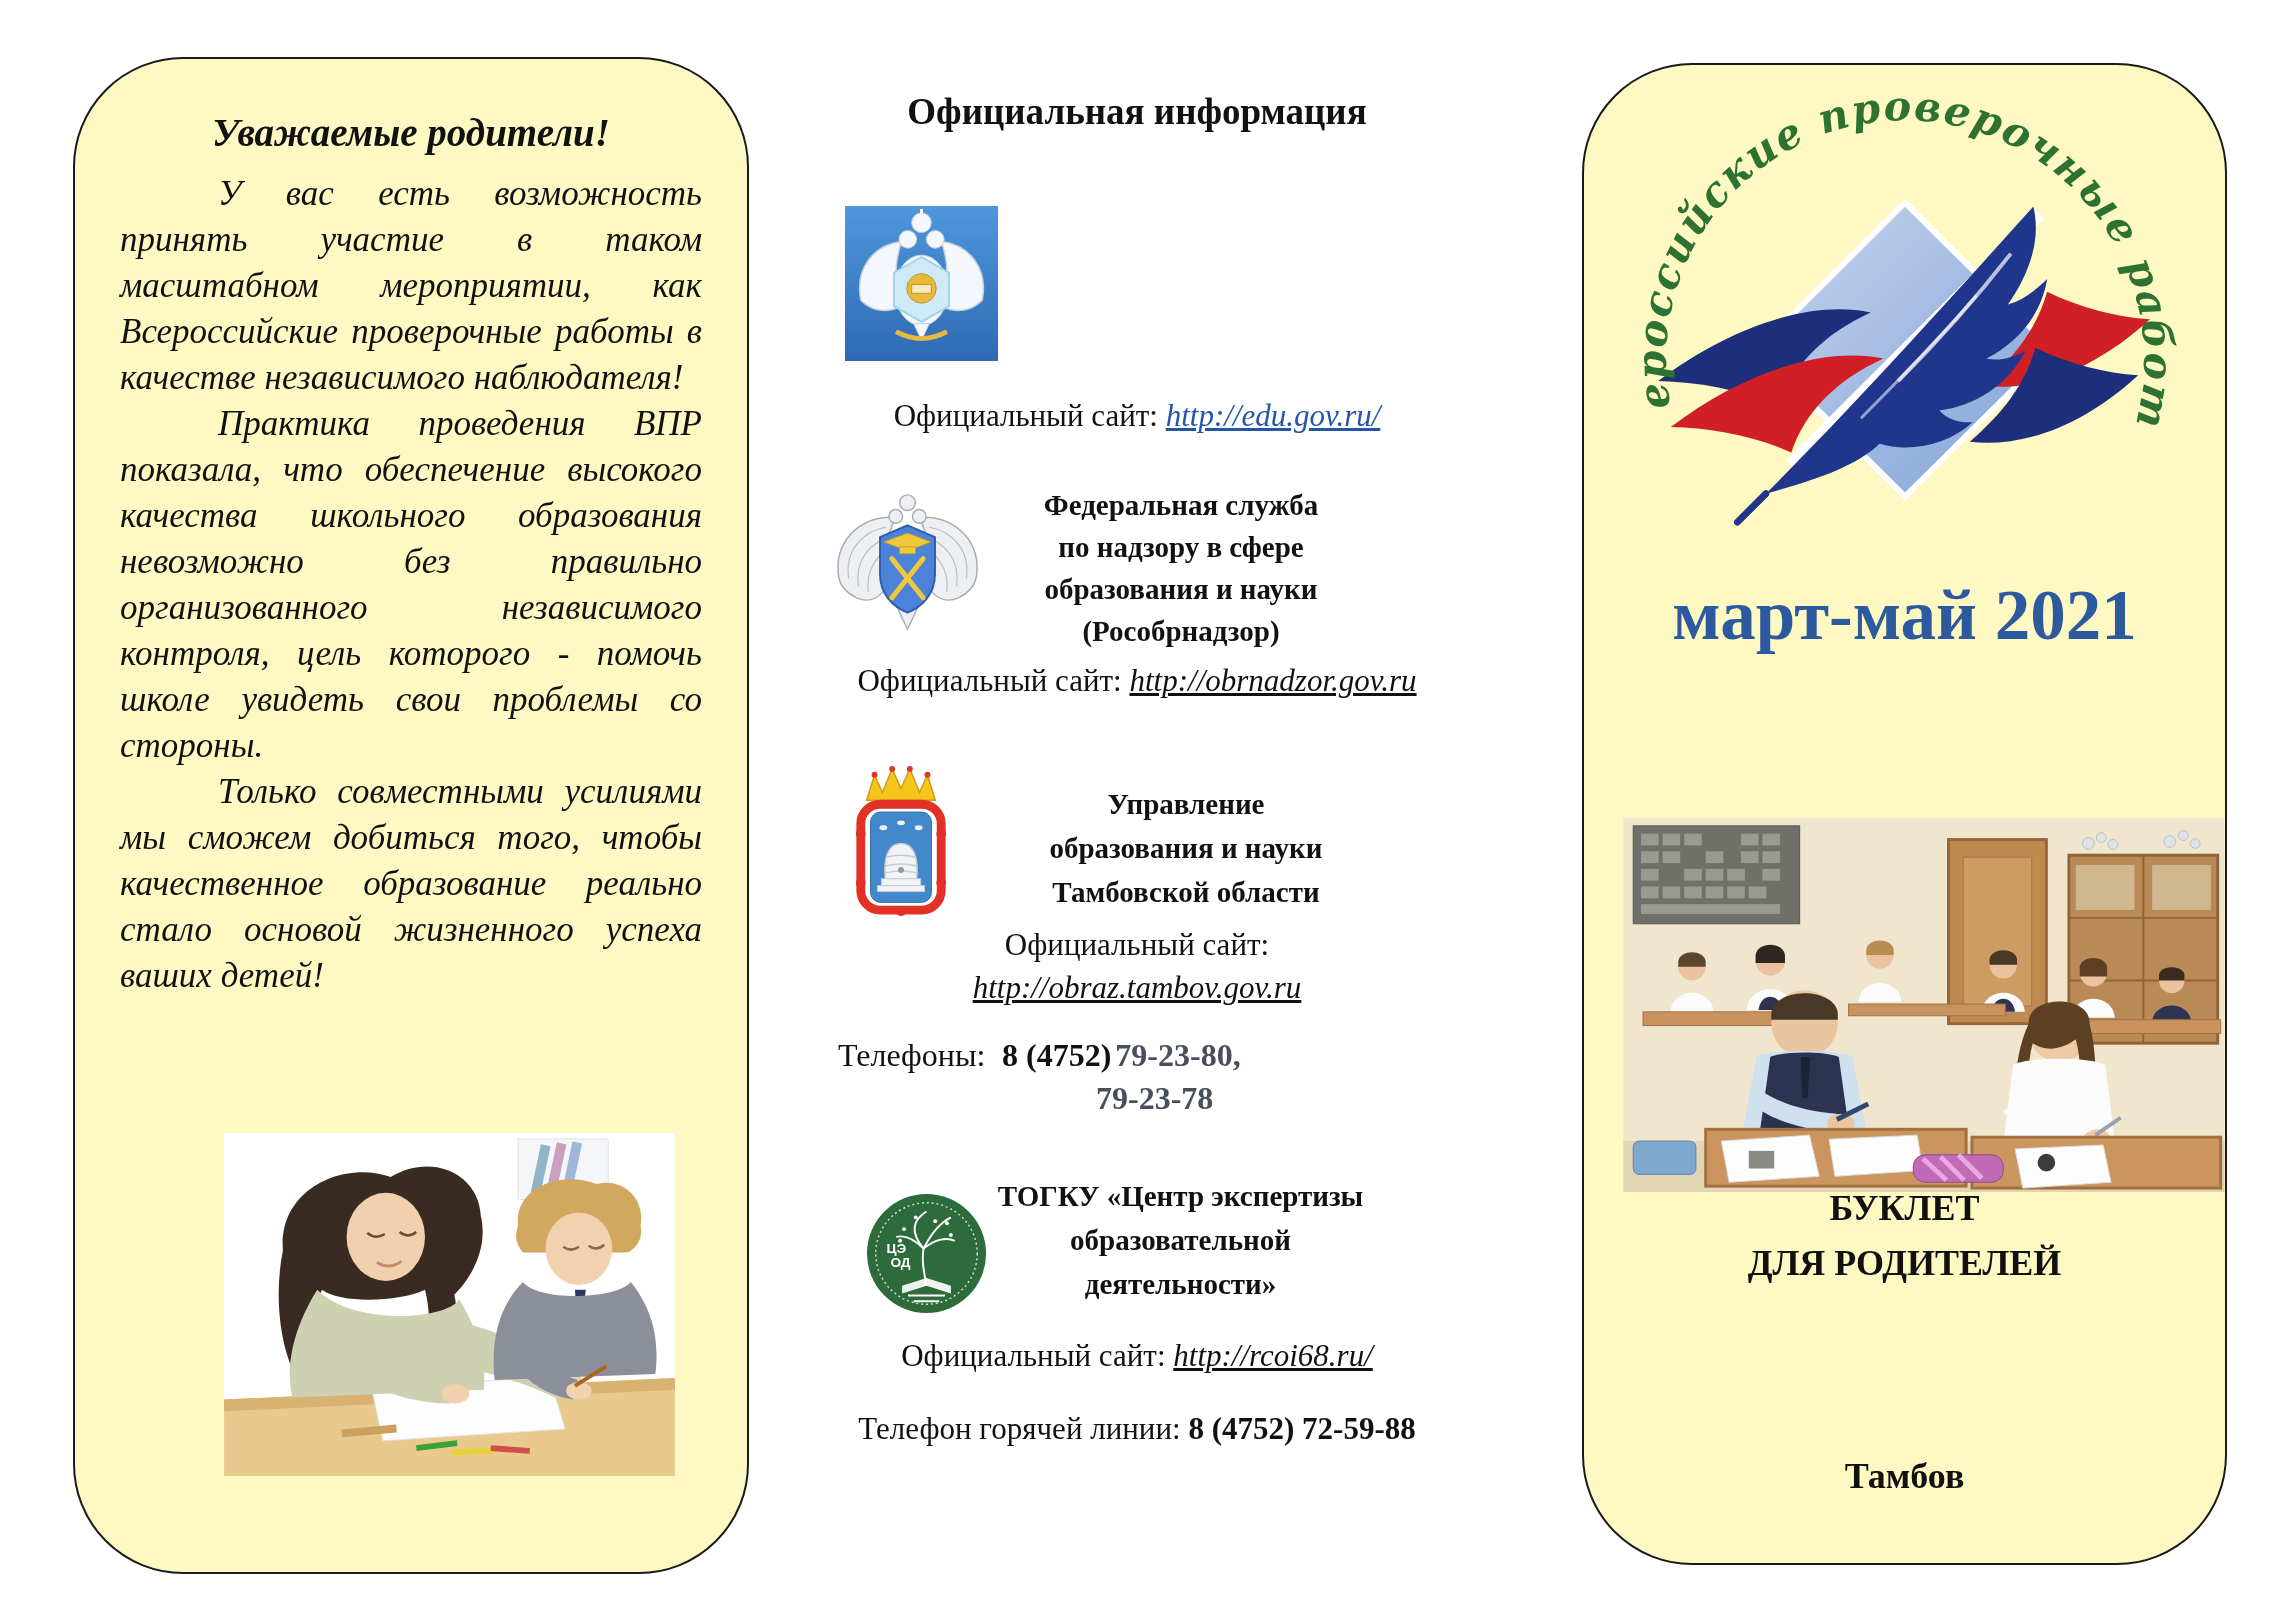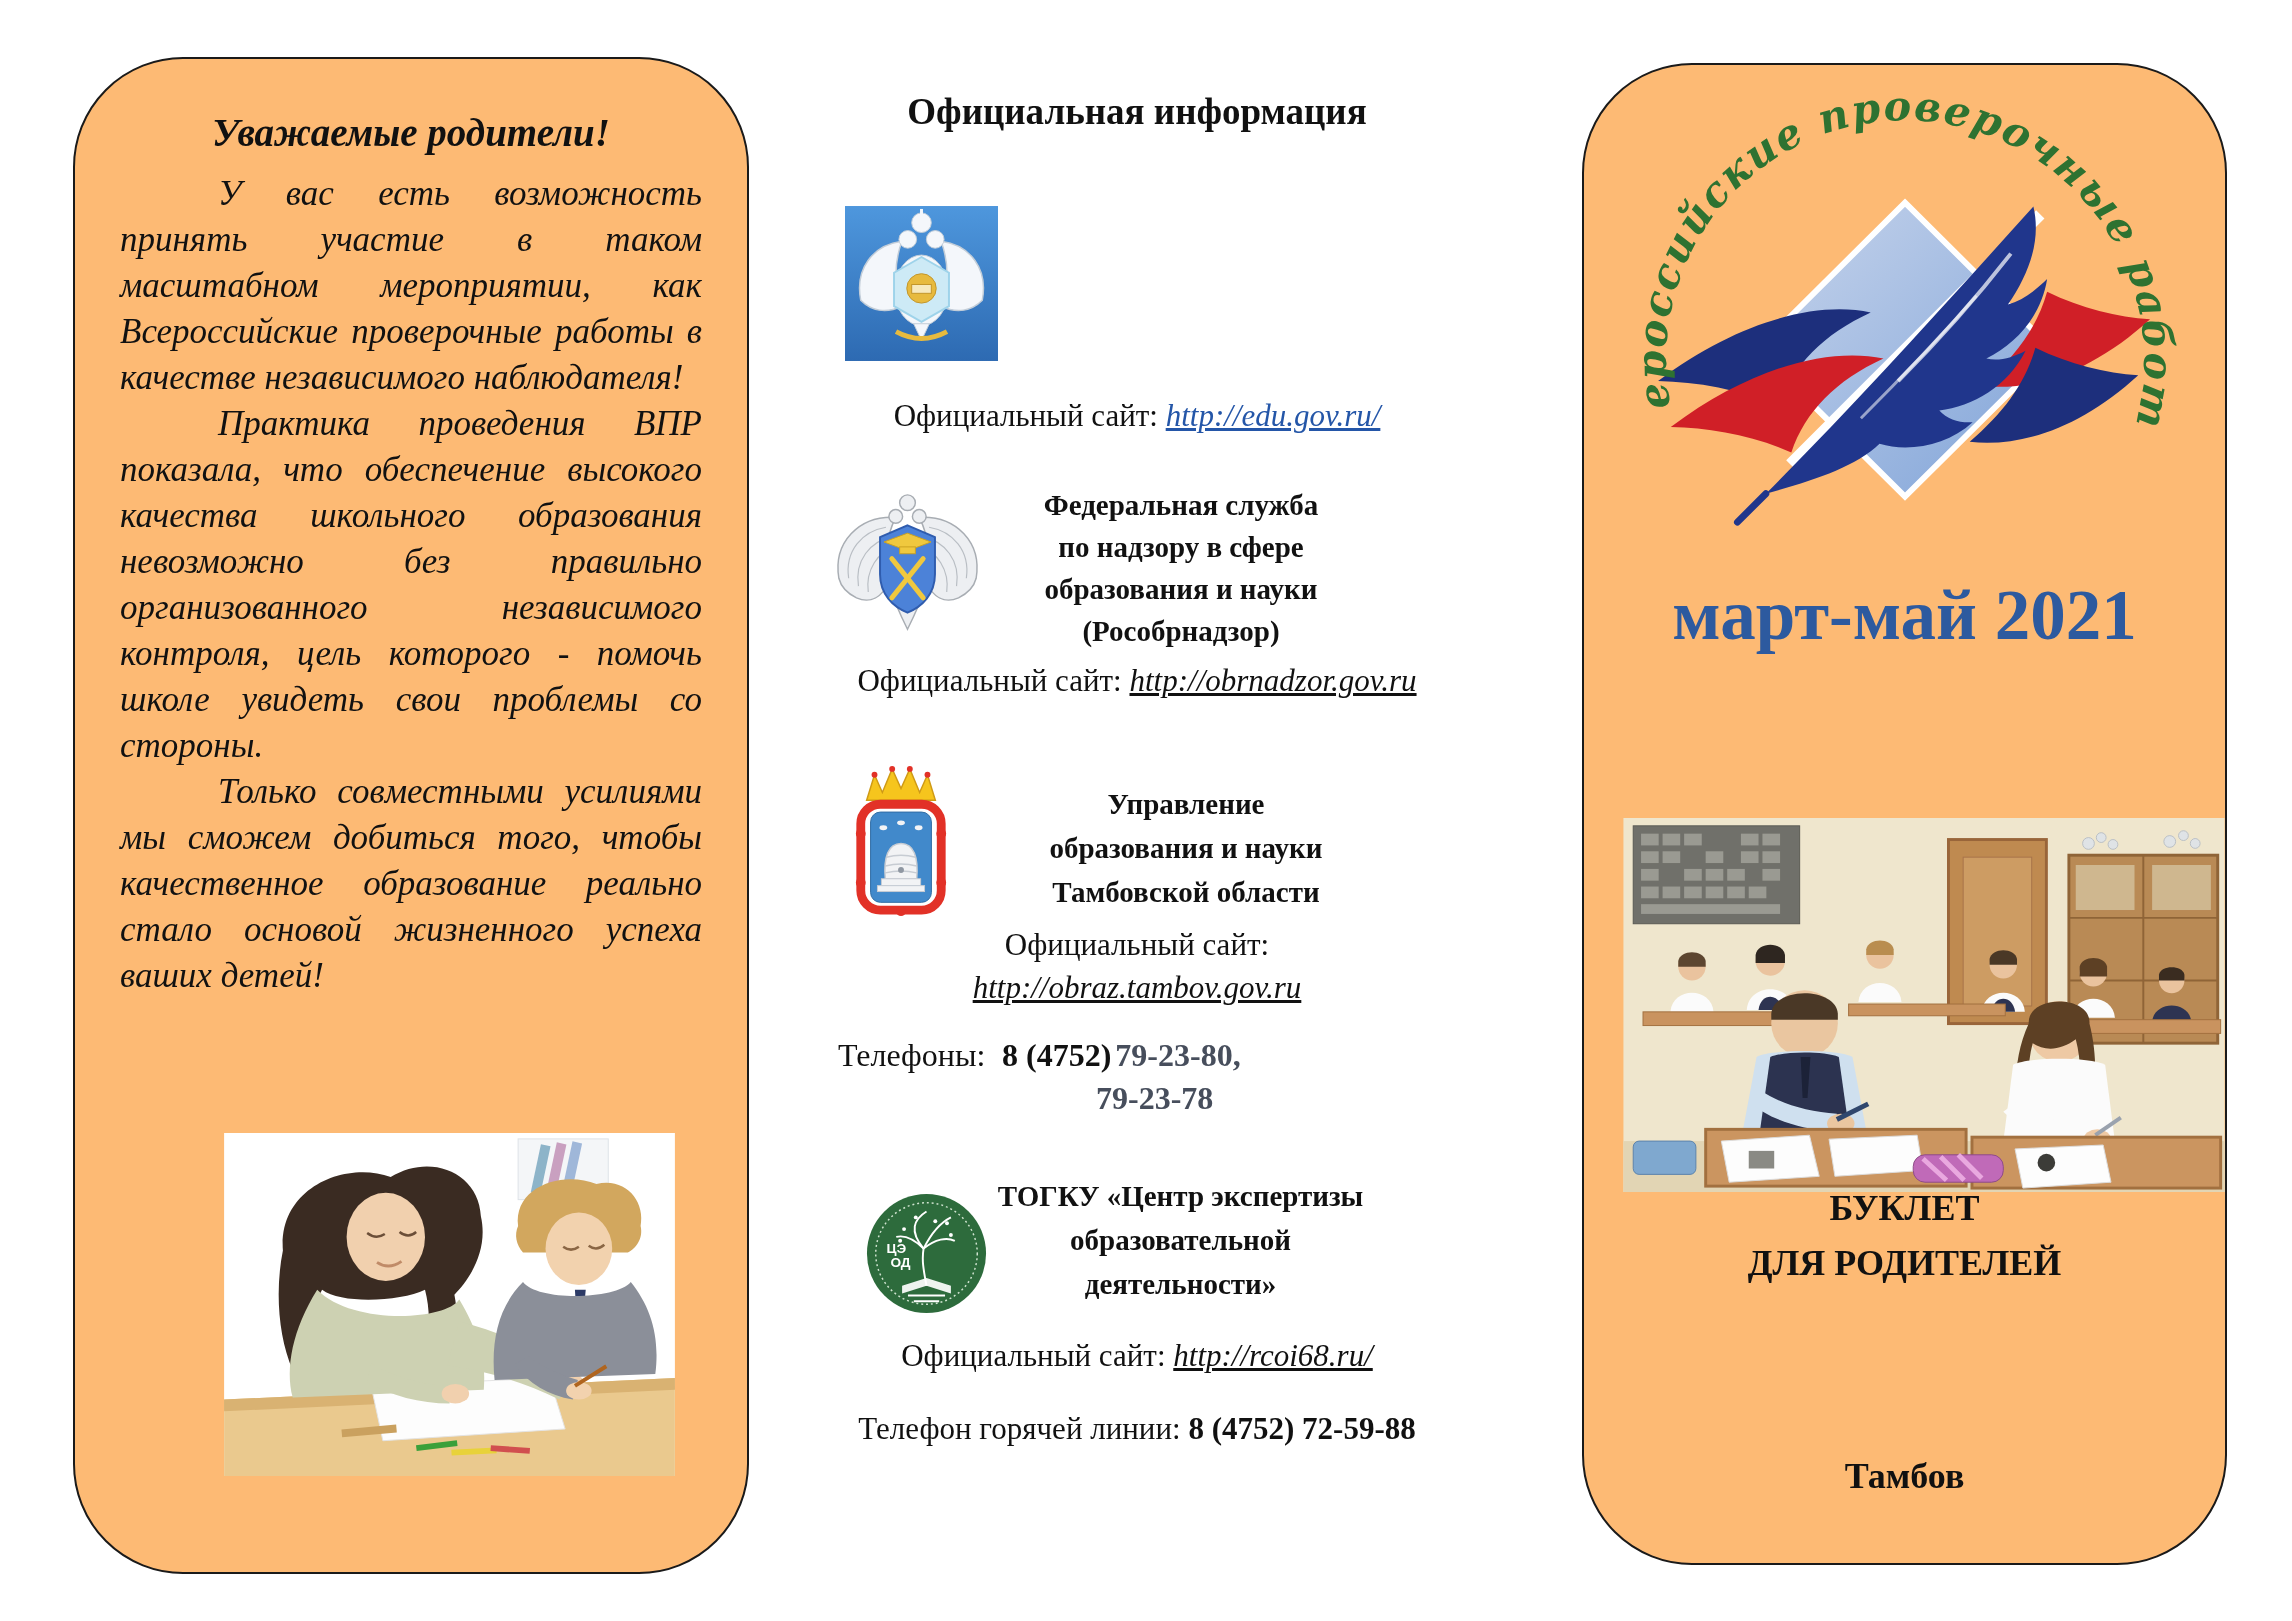--- a/index.html
+++ b/index.html
@@ -7,21 +7,21 @@
     --logo-text-green:#2e7231;
     --period-blue:#2d5a9f;
     --phone-slate:#474e5c;
   }
   *{margin:0;padding:0;box-sizing:border-box;}
   html,body{background:#fff;}
   .page{
     position:relative;width:2293px;height:1621px;background:#ffffff;
     font-family:"Liberation Serif","DejaVu Serif",serif;color:#111;overflow:hidden;
   }
-  .panel{position:absolute;border:2.9px solid #1a1a1a;border-radius:110px;background:#fdba74;}
+  .panel{position:absolute;border:2.9px solid #1a1a1a;border-radius:110px;background:#fef9c3;}
   
   .left-panel{left:73px;top:57px;width:676px;height:1517px;padding:51px 45px 0 45px;}
   .left-title{font-size:39px;font-weight:bold;font-style:italic;text-align:center;margin-bottom:15.7px;}
   .left-par{font-size:35px;font-style:italic;line-height:46px;text-align:justify;text-indent:98px;}
   .left-photo{position:absolute;left:149px;top:1074px;width:451px;height:343px;}
   
   .middle{position:absolute;left:784px;top:0;width:706px;height:1621px;}
   .middle .abs{position:absolute;}
   .mid-header{top:90px;width:100%;text-align:center;font-size:37px;font-weight:bold;}
   .org-name{text-align:center;font-weight:bold;font-size:29px;white-space:pre-line;}

